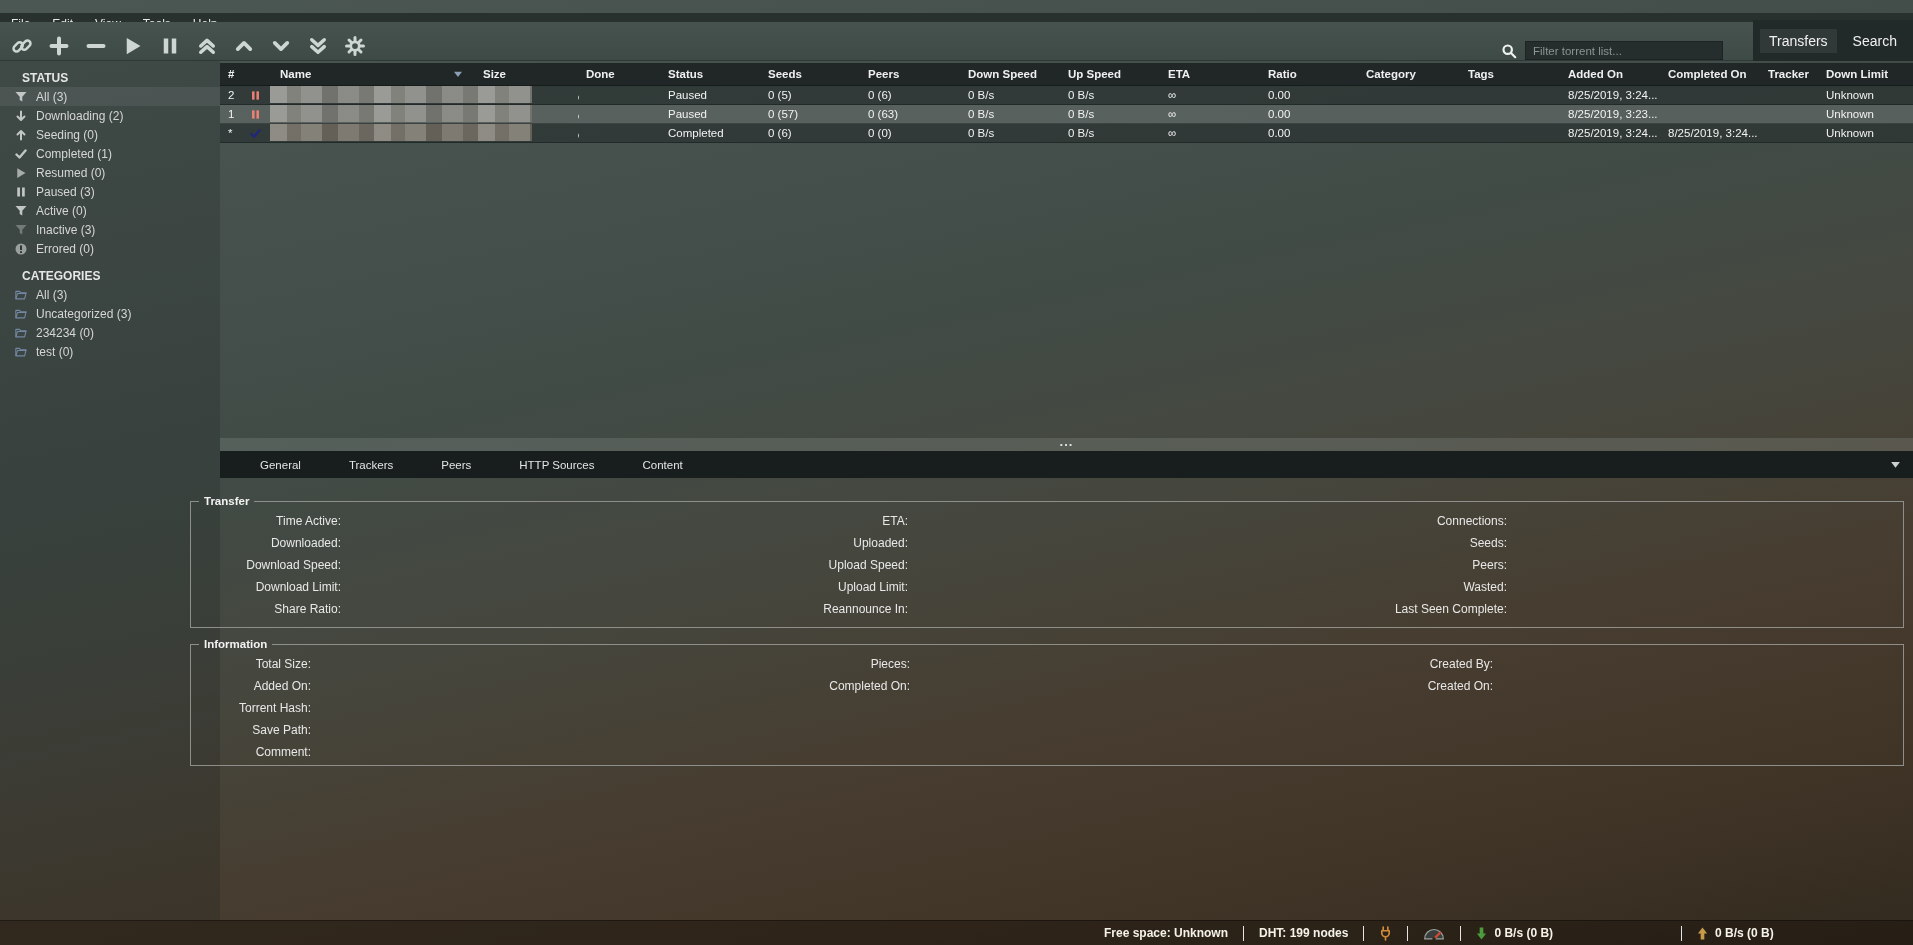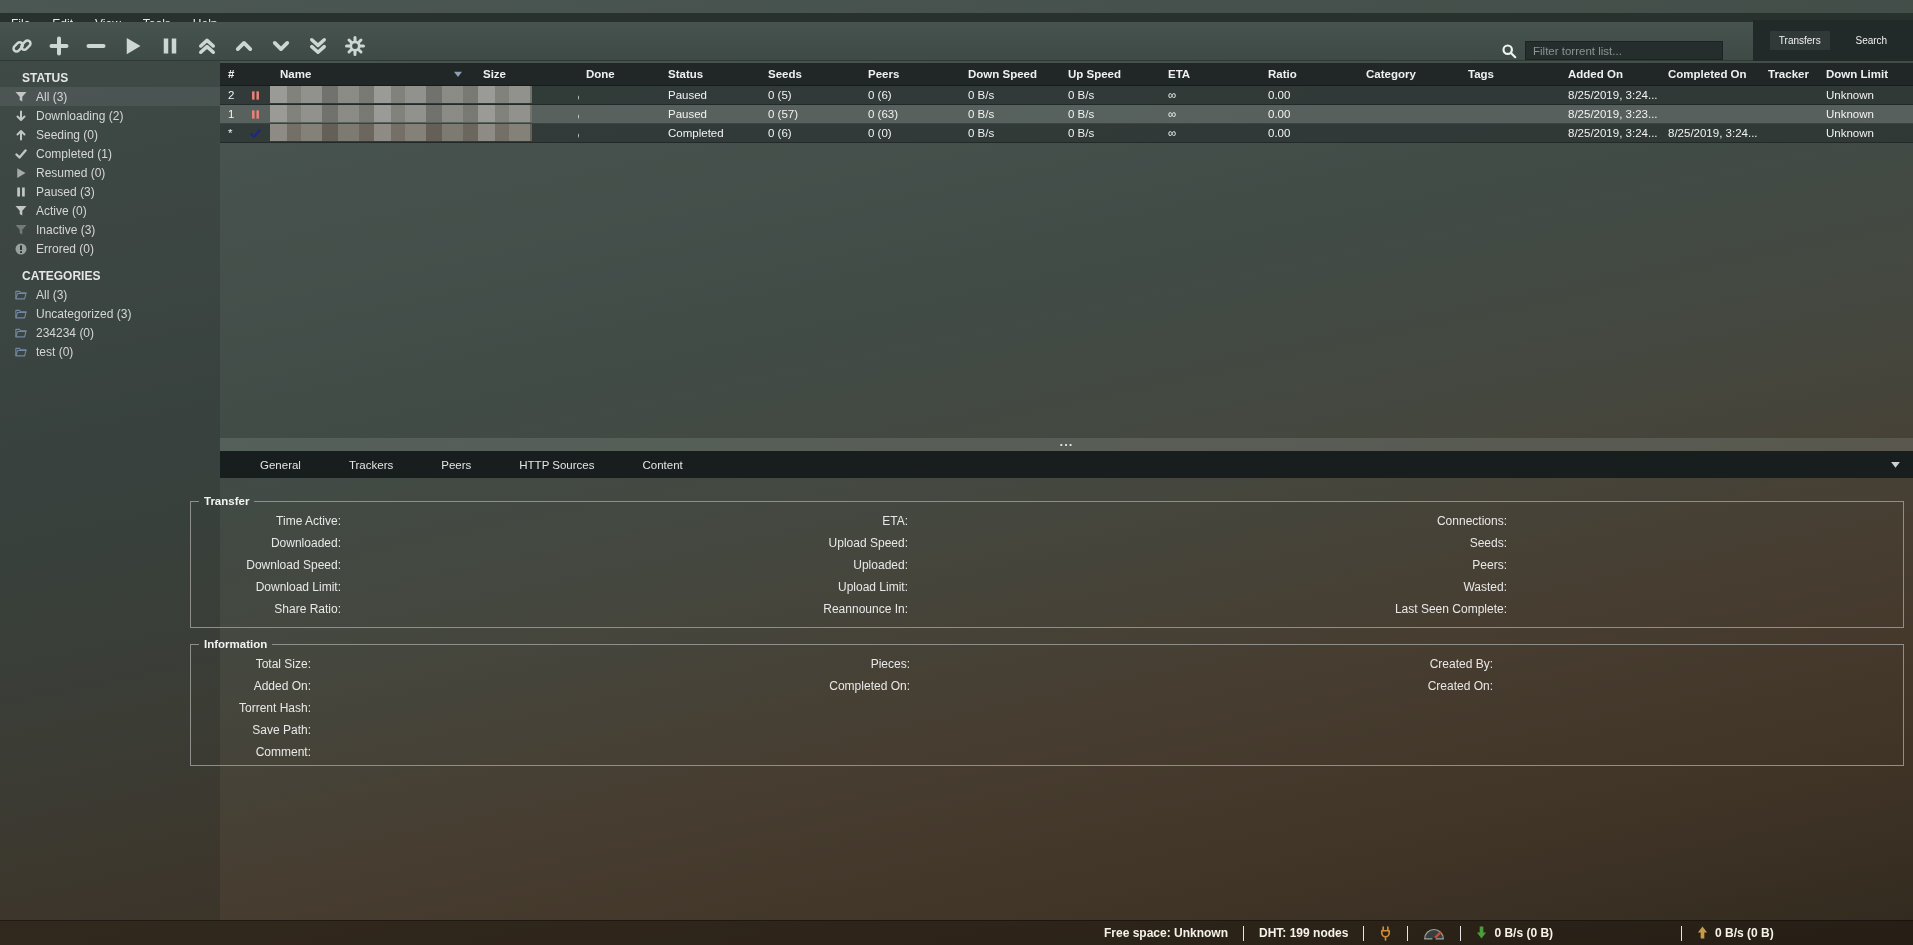--- a/index.html
+++ b/index.html
@@ -31,21 +31,21 @@
     align-items:center; gap:8px; }
   .search-group .icon { color:#eef2f0; }
   .search-group .icon svg { width:16px; height:16px; }
   .filter-input { width:198px; height:19px; background:#262e2d;
     border:1px solid #1c2322; color:#cdd5d2; font-size:11.5px;
     font-family:"Liberation Sans",sans-serif; padding:1px 7px; outline:none; }
   .filter-input::placeholder { color:#8a9490; }
   .view-switch { position:absolute; top:20px; right:0; width:160px; height:41px;
     background:#222a29; display:flex; align-items:center;
     justify-content:space-evenly; }
-  .view-btn { color:#f0f0f0; font-size:10px; padding:4px 9px; cursor:default; }
+  .view-btn { color:#f0f0f0; font-size:14px; padding:4px 9px; cursor:default; }
   .view-btn.active { background:rgba(255,255,255,0.07); }
 
   
   .sidebar { position:absolute; left:0; top:61px; width:220px; bottom:25px;
     background:rgba(20,26,25,0.20); color:#d6d6d6; font-size:12px;
     padding-top:7px; }
   .side-header { display:flex; align-items:center; gap:8px; height:19px;
     padding-left:14px; font-weight:bold; color:#e6e6e6; }
   .side-header .icon { color:#c9c9c9; }
   .side-item { display:flex; align-items:center; gap:8px; height:19px;
@@ -123,21 +123,21 @@
   .g-info .dcol2 .dlabel { width:142px; }
   .g-info .dcol3 .dlabel { width:158px; }
 
   
   .statusbar { position:absolute; left:0; bottom:0; width:1913px; height:25px;
     background:rgba(28,21,14,0.52); border-top:1px solid rgba(0,0,0,0.35);
     display:flex; align-items:center; color:#f5f2e9; font-size:12px;
     font-weight:bold; }
   .sb-sep { width:1px; height:15px; background:#e4e4e4; margin:0 15px; flex:none; }
   .sb-sep.big { margin-left:128px; }
-  .sb-item { display:flex; align-items:flex-start; gap:7px; white-space:nowrap; }
+  .sb-item { display:flex; align-items:flex-end; gap:7px; white-space:nowrap; }
   .sb-first { margin-left:1104px; }
   .plug-icon { color:#d08b3a; }
   .plug-icon svg { width:13px; height:15px; }
   .gauge-icon svg { width:22px; height:14px; }
   .dl-arrow { color:#4c9b3c; } .ul-arrow { color:#c89b4a; }
   .dl-arrow svg,.ul-arrow svg { width:11px; height:13px; }
 </style>
 </head>
 <body>
 
@@ -567,25 +567,25 @@
           <span class="dlabel">Share Ratio:</span>
           <span class="dvalue"></span>
         </div>
       </div>
       <div class="dcol2">
         <div class="drow">
           <span class="dlabel">ETA:</span>
           <span class="dvalue"></span>
         </div>
         <div class="drow">
+          <span class="dlabel">Uploaded:</span>
+          <span class="dvalue"></span>
+        </div>
+        <div class="drow">
           <span class="dlabel">Upload Speed:</span>
-          <span class="dvalue"></span>
-        </div>
-        <div class="drow">
-          <span class="dlabel">Uploaded:</span>
           <span class="dvalue"></span>
         </div>
         <div class="drow">
           <span class="dlabel">Upload Limit:</span>
           <span class="dvalue"></span>
         </div>
         <div class="drow">
           <span class="dlabel">Reannounce In:</span>
           <span class="dvalue"></span>
         </div>

